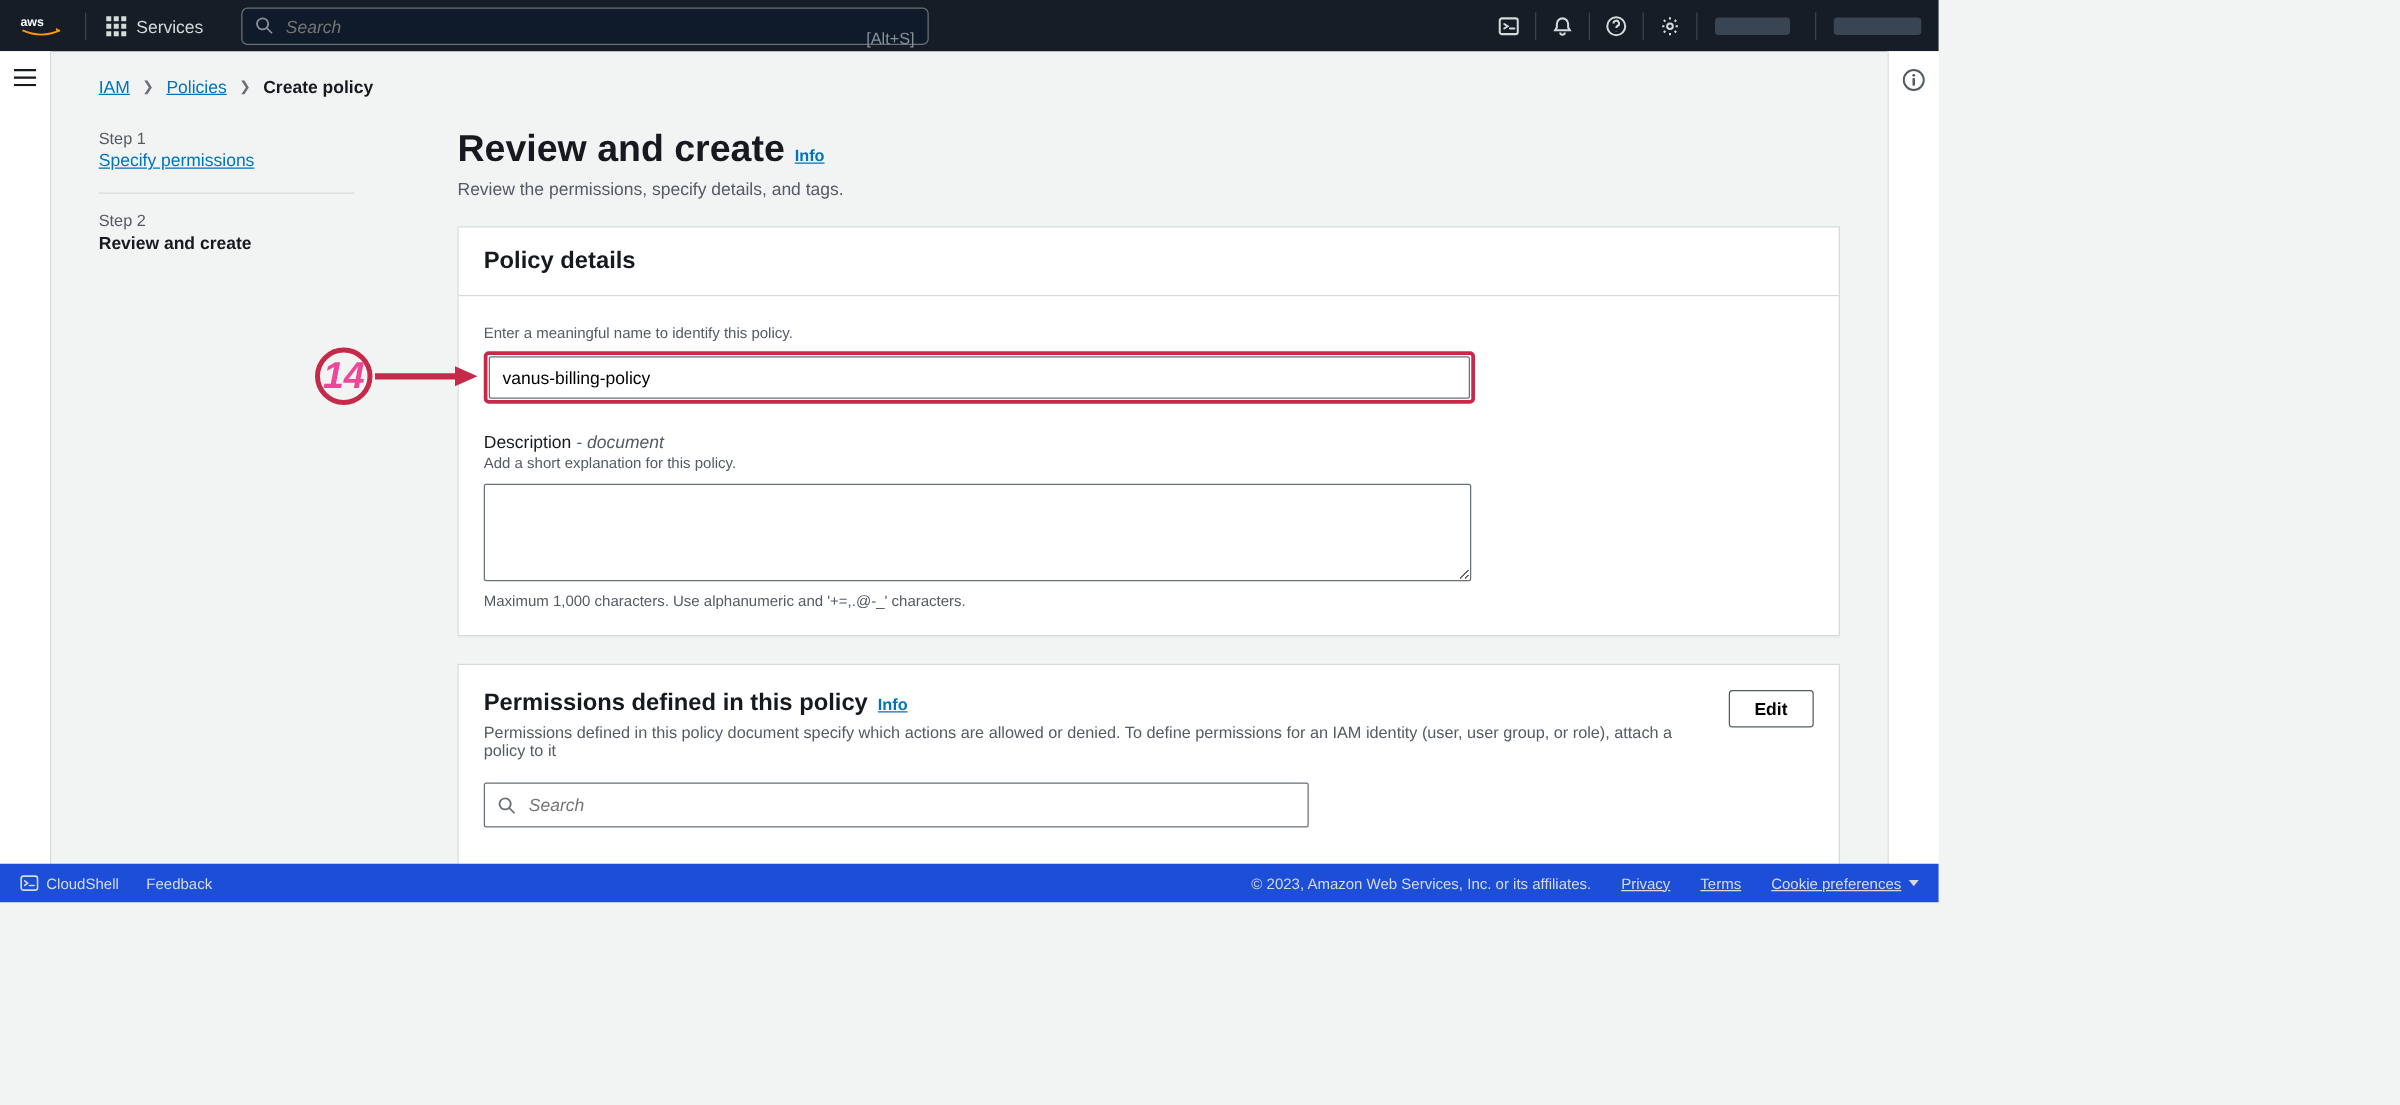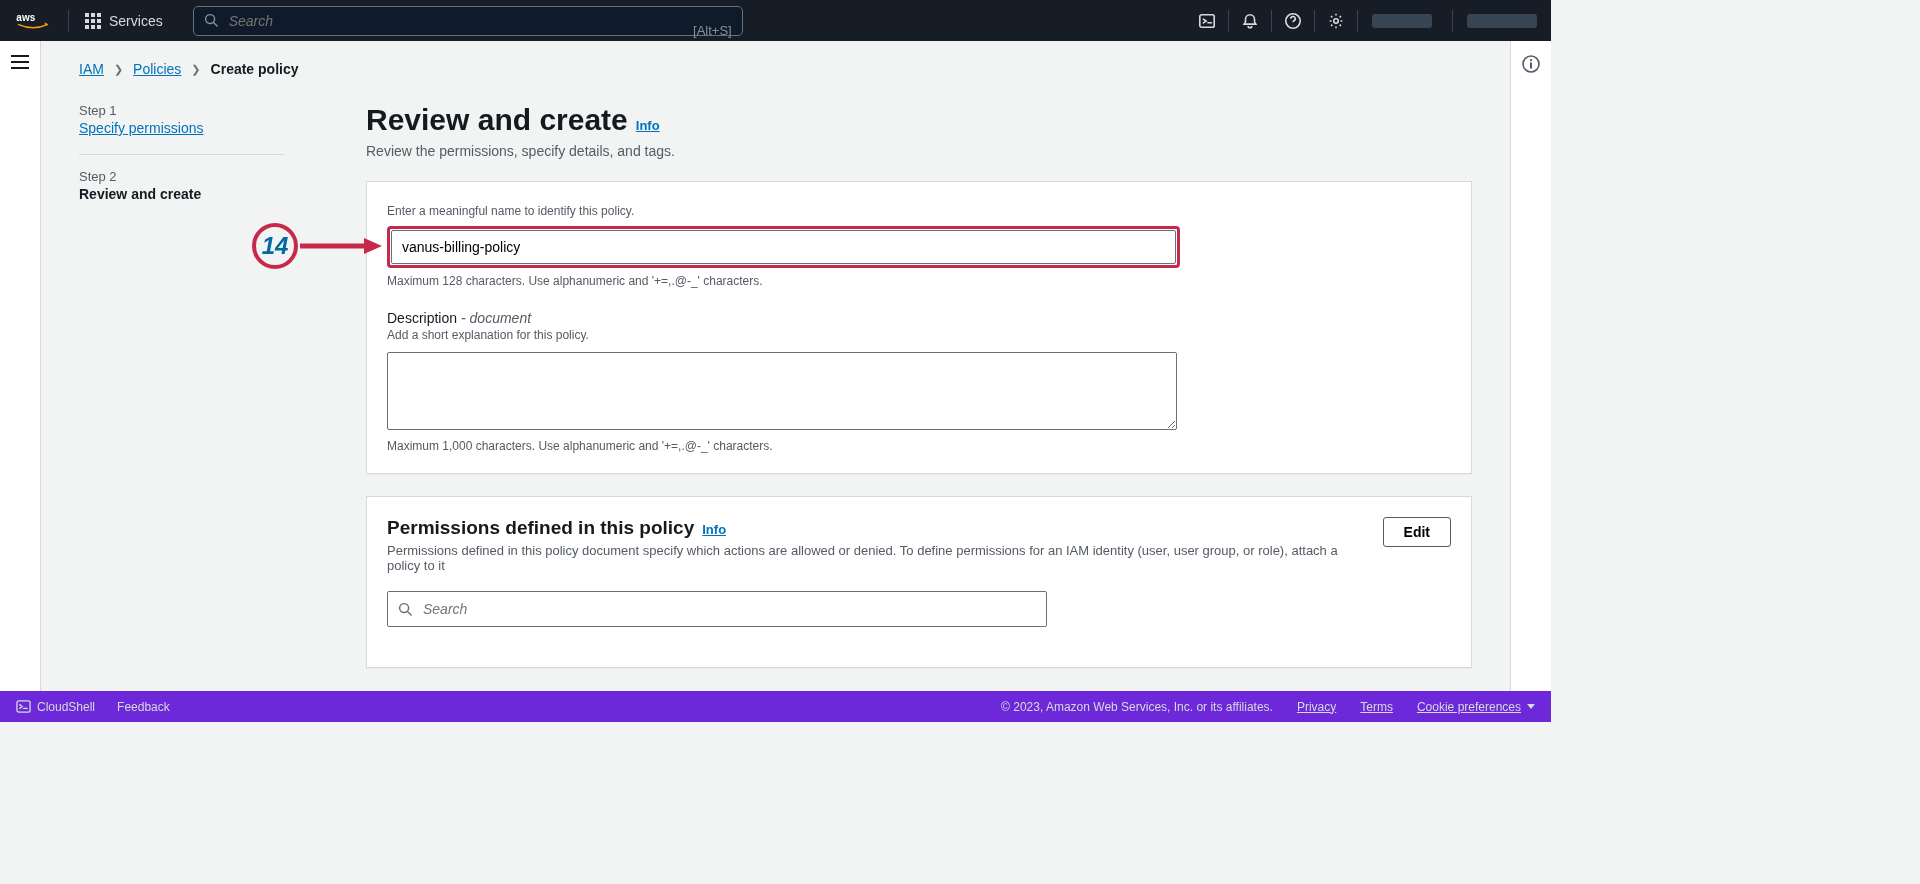--- a/index.html
+++ b/index.html
@@ -49,36 +49,36 @@
 .panel { background: #fff; border: 1px solid #d5dbdb; margin-top: 22px; box-shadow: 0 1px 1px rgba(0,0,0,0.03); }
 .panel-header { padding: 16px 20px; border-bottom: 1px solid #d5dbdb; display: flex; align-items: center; justify-content: space-between; }
 .panel-header h2 { font-size: 19px; font-weight: 700; }
 .panel-body { padding: 20px; }
 .field-label { font-size: 14px; font-weight: 400; color: #16191f; }
 .field-desc { font-size: 12px; color: #545b64; margin-top: 2px; }
 .field-hint { font-size: 12px; color: #545b64; margin-top: 6px; }
 .name-input-wrap { border: 3px solid #c62a4a; border-radius: 4px; padding: 1px; margin-top: 8px; width: 793px; position: relative; }
 .name-input-wrap input { width: 100%; height: 34px; border: 1px solid #687078; border-radius: 2px; padding: 0 10px; font-size: 14px; outline: none; }
 .arrow-annot { position: absolute; left: -138px; top: -6px; display: flex; align-items: center; }
-.circle-num { width: 46px; height: 46px; border: 4px solid #c62a4a; border-radius: 50%; display: flex; align-items: center; justify-content: center; color: #0369a1; font-weight: 800; font-size: 24px; font-style: italic; }
+.circle-num { width: 46px; height: 46px; border: 4px solid #c62a4a; border-radius: 50%; display: flex; align-items: center; justify-content: center; color: #ec4899; font-weight: 800; font-size: 30px; font-style: italic; }
 .arrow-svg { width: 84px; height: 20px; }
 .desc-group { margin-top: 22px; }
 .desc-label-row { display: flex; align-items: flex-end; gap: 4px; }
 .optional { font-style: italic; color: #545b64; }
 textarea.desc-input { width: 790px; height: 78px; border: 1px solid #687078; border-radius: 2px; margin-top: 10px; padding: 6px 10px; font-size: 14px; font-family: inherit; resize: both; outline: none; }
 .perm-head-wrap { display: flex; align-items: flex-start; justify-content: space-between; }
 .perm-title-row { display: flex; align-items: baseline; gap: 8px; }
 .perm-title-row h2 { font-size: 19px; font-weight: 700; }
 .perm-sub { font-size: 13px; color: #545b64; margin-top: 4px; max-width: 980px; }
 .edit-btn { border: 1px solid #545b64; background: #fff; border-radius: 3px; padding: 6px 20px; font-size: 14px; font-weight: 700; cursor: pointer; }
 .perm-search { display: flex; align-items: center; border: 1px solid #687078; border-radius: 2px; height: 36px; width: 660px; padding: 0 10px; margin-top: 18px; }
 .perm-search svg { width: 15px; height: 15px; fill: #687078; }
 .perm-search input { flex: 1; border: none; font-size: 14px; font-style: italic; color: #687078; padding-left: 10px; outline: none; background: transparent; }
 
-.footer { position: absolute; left: 0; right: 0; bottom: 0; height: 31px; background: #6d28d9; color: #d5dbdb; display: flex; align-items: center; font-size: 12px; padding: 0 16px; }
+.footer { position: absolute; left: 0; right: 0; bottom: 0; height: 31px; background: #1d4ed8; color: #d5dbdb; display: flex; align-items: center; font-size: 12px; padding: 0 16px; }
 .footer-left { display: flex; align-items: center; gap: 22px; }
 .cs-btn { display: flex; align-items: center; gap: 6px; }
 .cs-btn svg { width: 15px; height: 15px; }
 .footer-right { margin-left: auto; display: flex; align-items: center; gap: 24px; }
 .footer-right span, .footer-right a { color: #d5dbdb; }
 .caret { width: 0; height: 0; border-left: 4px solid transparent; border-right: 4px solid transparent; border-top: 5px solid #d5dbdb; margin-left: 6px; }
 </style>
 </head>
 <body>
 
@@ -182,33 +182,35 @@
     </div>
 
     <div class="maincol">
       <div class="page-title-row">
         <h1>Review and create</h1>
         <a href="#" class="info-link">Info</a>
       </div>
       <div class="page-sub">Review the permissions, specify details, and tags.</div>
 
       <div class="panel">
+        <div class="panel-header">
+          <h2>Policy details</h2>
+        </div>
         <div class="panel-body">
           <div class="field-desc">Enter a meaningful name to identify this policy.</div>
           <div class="name-input-wrap">
             <div class="arrow-annot">
               <div class="circle-num">14</div>
               <svg class="arrow-svg" viewBox="0 0 84 20">
                   <line x1="2" y1="10" x2="70" y2="10" stroke="#c62a4a" stroke-width="5"></line>
                   <polygon points="84,10 66,2 66,18" fill="#c62a4a"></polygon>
                 </svg>
             </div>
             <input type="text" value="vanus-billing-policy" style="">
           </div>
-          <div class="field-hint">Maximum 128 characters. Use alphanumeric and '+=,.@-_' characters.</div>
 
           <div class="desc-group">
             <div class="desc-label-row">
               <span class="field-label">Description</span>
               <span class="optional">- document</span>
             </div>
             <div class="field-desc">Add a short explanation for this policy.</div>
             <textarea class="desc-input" style=""></textarea>
             <div class="field-hint">Maximum 1,000 characters. Use alphanumeric and '+=,.@-_' characters.</div>
           </div>

